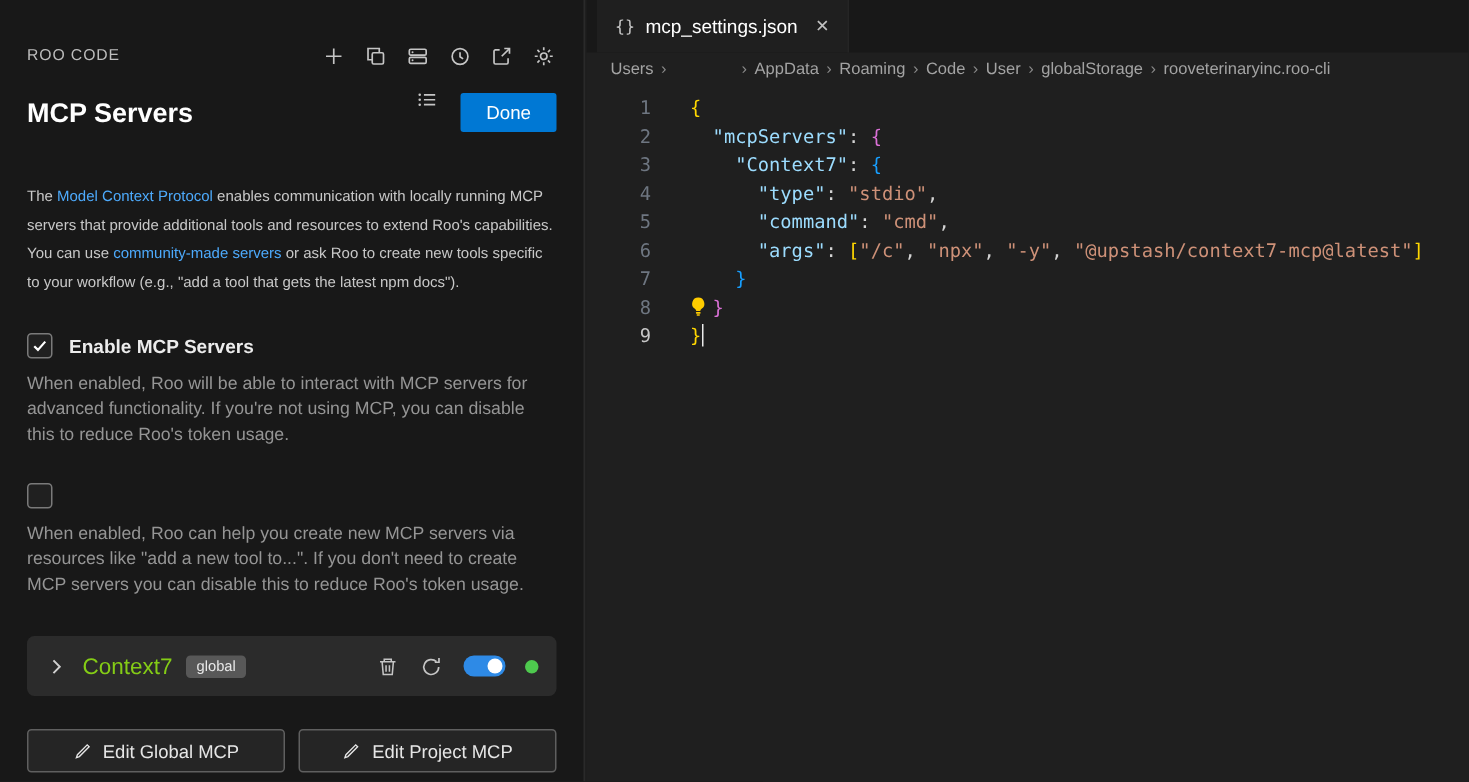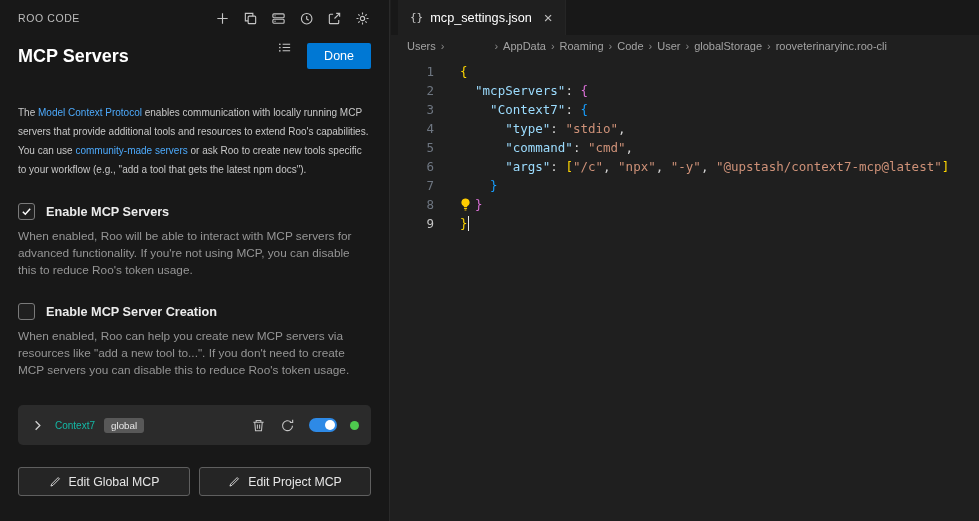--- a/index.html
+++ b/index.html
@@ -1,20 +1,20 @@
 <!DOCTYPE html>
 <html style="--accent: #0078d4; --toggle-on: #2e8ae6; --link: #4daafc; --status-ok: #4ec94e; --json-key: #9cdcfe; --json-string: #ce9178; --bracket-1: #ffd700; --bracket-2: #da70d6; --bracket-3: #179fff;"><head>
 <meta charset="utf-8">
 <style>
   * { margin:0; padding:0; box-sizing:border-box; }
   html,body { width:979px; height:521px; background:#1f1f1f; font-family:"Liberation Sans",sans-serif; overflow:hidden; }
   .app { position:relative; width:979px; height:521px; }
 
   
-  .sidebar { position:absolute; left:0; top:0; width:390px; height:521px; background:#181818; padding:7px 18px 0; border-right:1px solid #2a2a2a; }
+  .sidebar { position:absolute; left:0; top:0; width:390px; height:521px; background:#181818; padding:26px 18px 0; border-right:1px solid #2a2a2a; }
   .sb-row1 { display:flex; align-items:center; justify-content:space-between; height:22px; }
   .brand { font-size:10.5px; color:#bdbdbd; letter-spacing:.6px; }
   .toolbar { display:flex; align-items:center; gap:11px; }
   .icon-btn { width:17px; height:17px; display:flex; align-items:center; justify-content:center; cursor:pointer; color:#c5c5c5; }
   .icon-btn svg, .chev svg, .row-icon svg { width:15px; height:15px; }
   .sb-row2 { display:flex; align-items:center; justify-content:space-between; margin-top:14px; }
   .page-title { font-size:18px; font-weight:bold; color:#ffffff; }
   .row2-right { display:flex; align-items:flex-start; gap:14px; }
   .row2-right .icon-btn { margin-top:-4px; }
   .done-btn { background:var(--accent); color:#fff; border:none; border-radius:2px; font-size:12.5px; padding:6px 17px; cursor:pointer; font-family:inherit; }
@@ -22,21 +22,21 @@
   a.link { color:var(--link); text-decoration:none; cursor:pointer; }
   .check-group { margin-top:24px; }
   .check-row { display:flex; align-items:center; gap:11px; cursor:pointer; }
   .checkbox { width:17px; height:17px; border:1px solid #7a7a7a; border-radius:3px; background:#202020; display:flex; align-items:center; justify-content:center; flex:none; }
   .checkbox svg { width:11px; height:11px; display:none; }
   .checkbox.checked svg { display:block; }
   .check-label { font-size:12.7px; font-weight:bold; color:#ececec; }
   .desc { margin-top:8px; font-size:11.8px; line-height:17px; color:#959595; }
   .server-row { margin-top:26px; background:#2b2b2b; border-radius:5px; height:40px; display:flex; align-items:center; padding:0 12px; cursor:pointer; }
   .chev { color:#cfcfcf; display:flex; cursor:pointer; }
-  .server-name { margin-left:10px; font-size:10px; color:#14b8a6; }
+  .server-name { margin-left:10px; font-size:15px; color:#84cc16; }
   .badge { margin-left:9px; background:#585858; color:#e8e8e8; font-size:9.8px; padding:2px 7px; border-radius:3px; }
   .spacer { flex:1; }
   .row-icon { color:#c5c5c5; margin-left:14px; cursor:pointer; display:flex; }
   .toggle { margin-left:14px; width:28px; height:14px; border-radius:8px; background:#3c3c3c; position:relative; cursor:pointer; flex:none; }
   .toggle.on { background:var(--toggle-on); }
   .toggle .knob { position:absolute; top:2px; left:2px; width:10px; height:10px; border-radius:50%; background:#fff; }
   .toggle.on .knob { left:auto; right:2px; }
   .status-dot { width:9px; height:9px; border-radius:50%; background:var(--status-ok); margin-left:13px; flex:none; }
   .edit-row { display:flex; gap:9px; margin-top:22px; }
   .edit-btn { flex:1; height:29px; background:#252525; border:1px solid #5f5f5f; border-radius:3px; color:#e6e6e6; font-size:12.3px; display:flex; align-items:center; justify-content:center; gap:8px; cursor:pointer; font-family:inherit; }
@@ -145,21 +145,20 @@
         <span class="check-label">Enable MCP Servers</span>
       </div>
       <p class="desc">When enabled, Roo will be able to interact with MCP servers for advanced functionality. If you're not using MCP, you can disable this to reduce Roo's token usage.</p>
     </div>
 
     <div class="check-group">
       <div class="check-row">
         <span class="checkbox" id="cb-creation">
           
         </span>
-        <span class="check-label">Enable MCP Server Creation</span>
       </div>
       <p class="desc">When enabled, Roo can help you create new MCP servers via resources like "add a new tool to...". If you don't need to create MCP servers you can disable this to reduce Roo's token usage.</p>
     </div>
 
     <div class="server-row">
       <span class="chev">
         <svg viewBox="0 0 16 16" fill="none" stroke="currentColor" stroke-width="1.4">
             <path d="M6 3.5 10.5 8 6 12.5"></path>
           </svg>
       </span>

